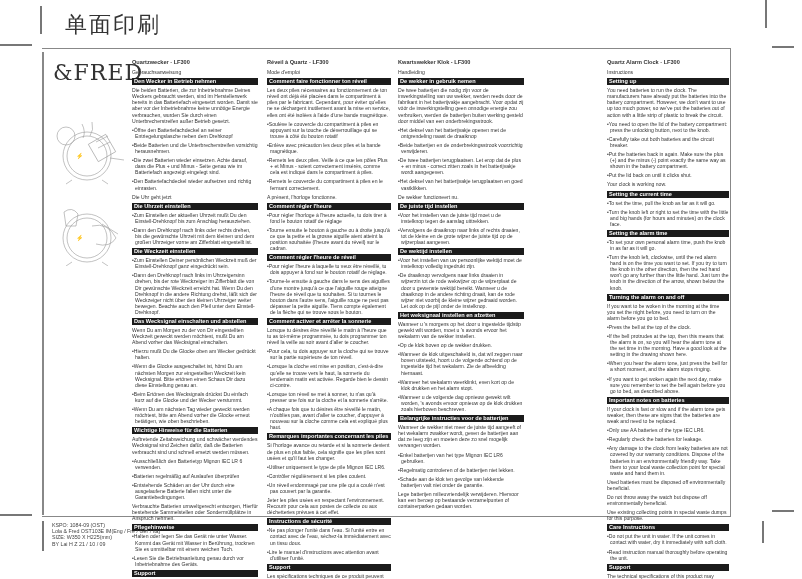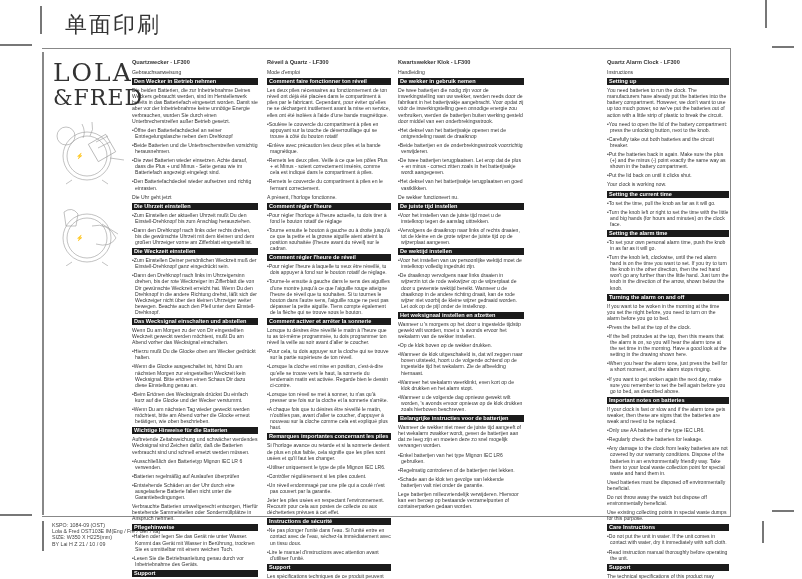--- a/index.html
+++ b/index.html
@@ -51,21 +51,20 @@
 <div class="crop" style="left:765px;top:0;width:1.5px;height:28px;"></div>
 <div class="crop" style="left:772px;top:46px;width:22px;height:1.5px;"></div>
 <div class="crop" style="left:0;top:514px;width:32px;height:1.5px;"></div>
 <div class="crop" style="left:772px;top:510px;width:22px;height:1.5px;"></div>
 <div class="crop" style="left:762px;top:521px;width:1.5px;height:22px;"></div>
 
 <div class="sheet"></div>
 <div class="sheet-left-rule"></div>
 
 <div class="logo">
-  <span class="l1">LOLA</span>
   <span class="l2">&amp;FRED</span>
 </div>
 
 <svg class="clock-illus" style="top:122px" width="80" height="65" viewBox="0 0 80 65" fill="none" stroke="#999" stroke-width="0.6">
   <ellipse cx="14" cy="14" rx="9" ry="9"></ellipse>
   <circle cx="35" cy="34" r="24"></circle>
   <circle cx="35" cy="34" r="20"></circle>
   <rect x="40" y="16" width="20" height="20" transform="rotate(-30 50 26)"></rect>
   <line x1="44" y1="20" x2="56" y2="14"></line>
     <line x1="46" y1="26" x2="58" y2="20"></line>

